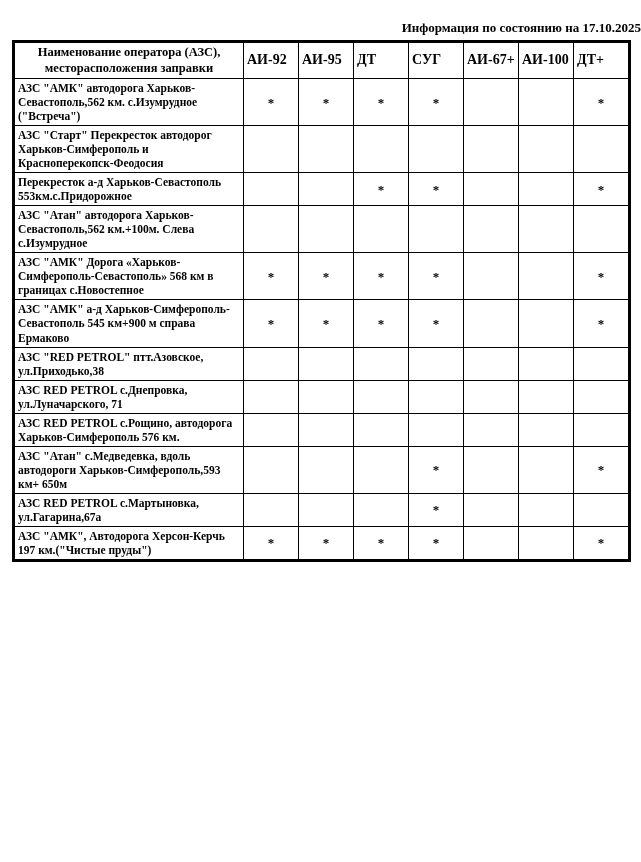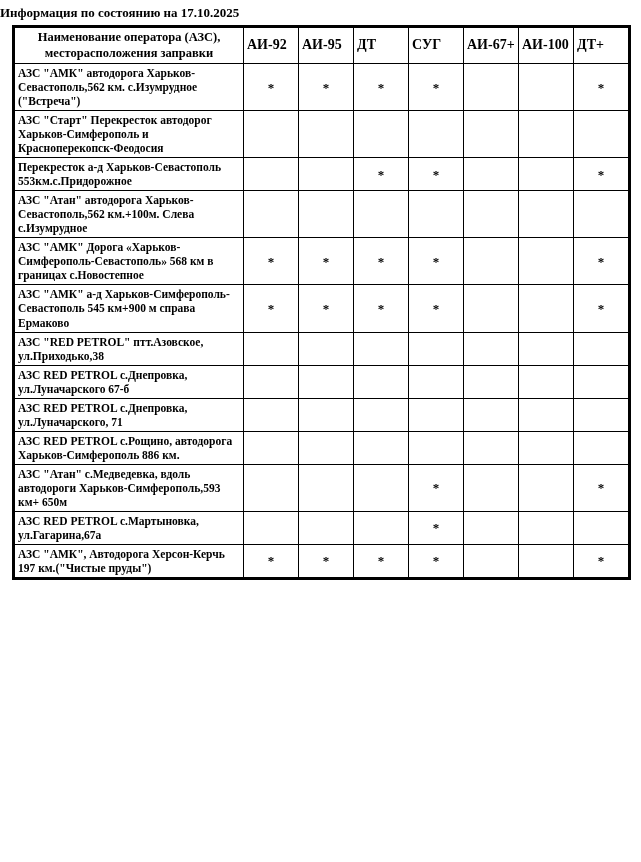--- a/index.html
+++ b/index.html
@@ -14,25 +14,25 @@
     color: #000000;
     overflow: hidden;
   }
   .page {
     width: 641px;
     height: 862px;
     position: relative;
     box-sizing: border-box;
   }
   .doc-title {
-    text-align: left;
+    text-align: right;
     font-weight: bold;
     font-size: 13px;
     font-family: "Liberation Serif", serif;
-    padding-top: 5px;
+    padding-top: 20px;
     padding-bottom: 4px;
     letter-spacing: 0px;
   }
   .table-wrap {
     margin: 0 10px 0 12px;
     border: 2px solid #000;
     box-sizing: border-box;
   }
   table.grid {
     border-collapse: collapse;
@@ -160,41 +160,31 @@
             <td class="name-cell col-name">АЗС "RED PETROL" птт.Азовское, ул.Приходько,38</td>
             <td class="mark-cell col-f"></td>
             <td class="mark-cell col-f"></td>
             <td class="mark-cell col-f"></td>
             <td class="mark-cell col-f"></td>
             <td class="mark-cell col-f"></td>
             <td class="mark-cell col-f"></td>
             <td class="mark-cell col-f"></td>
           </tr>
           <tr>
-            <td class="name-cell col-name">АЗС RED PETROL с.Днепровка, ул.Луначарского 67-б</td>
-            <td class="mark-cell col-f"></td>
-            <td class="mark-cell col-f"></td>
-            <td class="mark-cell col-f"></td>
-            <td class="mark-cell col-f"></td>
-            <td class="mark-cell col-f"></td>
-            <td class="mark-cell col-f"></td>
-            <td class="mark-cell col-f"></td>
-          </tr>
-          <tr>
             <td class="name-cell col-name">АЗС RED PETROL с.Днепровка, ул.Луначарского, 71</td>
             <td class="mark-cell col-f"></td>
             <td class="mark-cell col-f"></td>
             <td class="mark-cell col-f"></td>
             <td class="mark-cell col-f"></td>
             <td class="mark-cell col-f"></td>
             <td class="mark-cell col-f"></td>
             <td class="mark-cell col-f"></td>
           </tr>
           <tr>
-            <td class="name-cell col-name">АЗС RED PETROL с.Рощино, автодорога Харьков-Симферополь 886 км.</td>
+            <td class="name-cell col-name">АЗС RED PETROL с.Рощино, автодорога Харьков-Симферополь 576 км.</td>
             <td class="mark-cell col-f"></td>
             <td class="mark-cell col-f"></td>
             <td class="mark-cell col-f"></td>
             <td class="mark-cell col-f"></td>
             <td class="mark-cell col-f"></td>
             <td class="mark-cell col-f"></td>
             <td class="mark-cell col-f"></td>
           </tr>
           <tr>
             <td class="name-cell col-name">АЗС "Атан" с.Медведевка, вдоль автодороги Харьков-Симферополь,593 км+ 650м</td>

